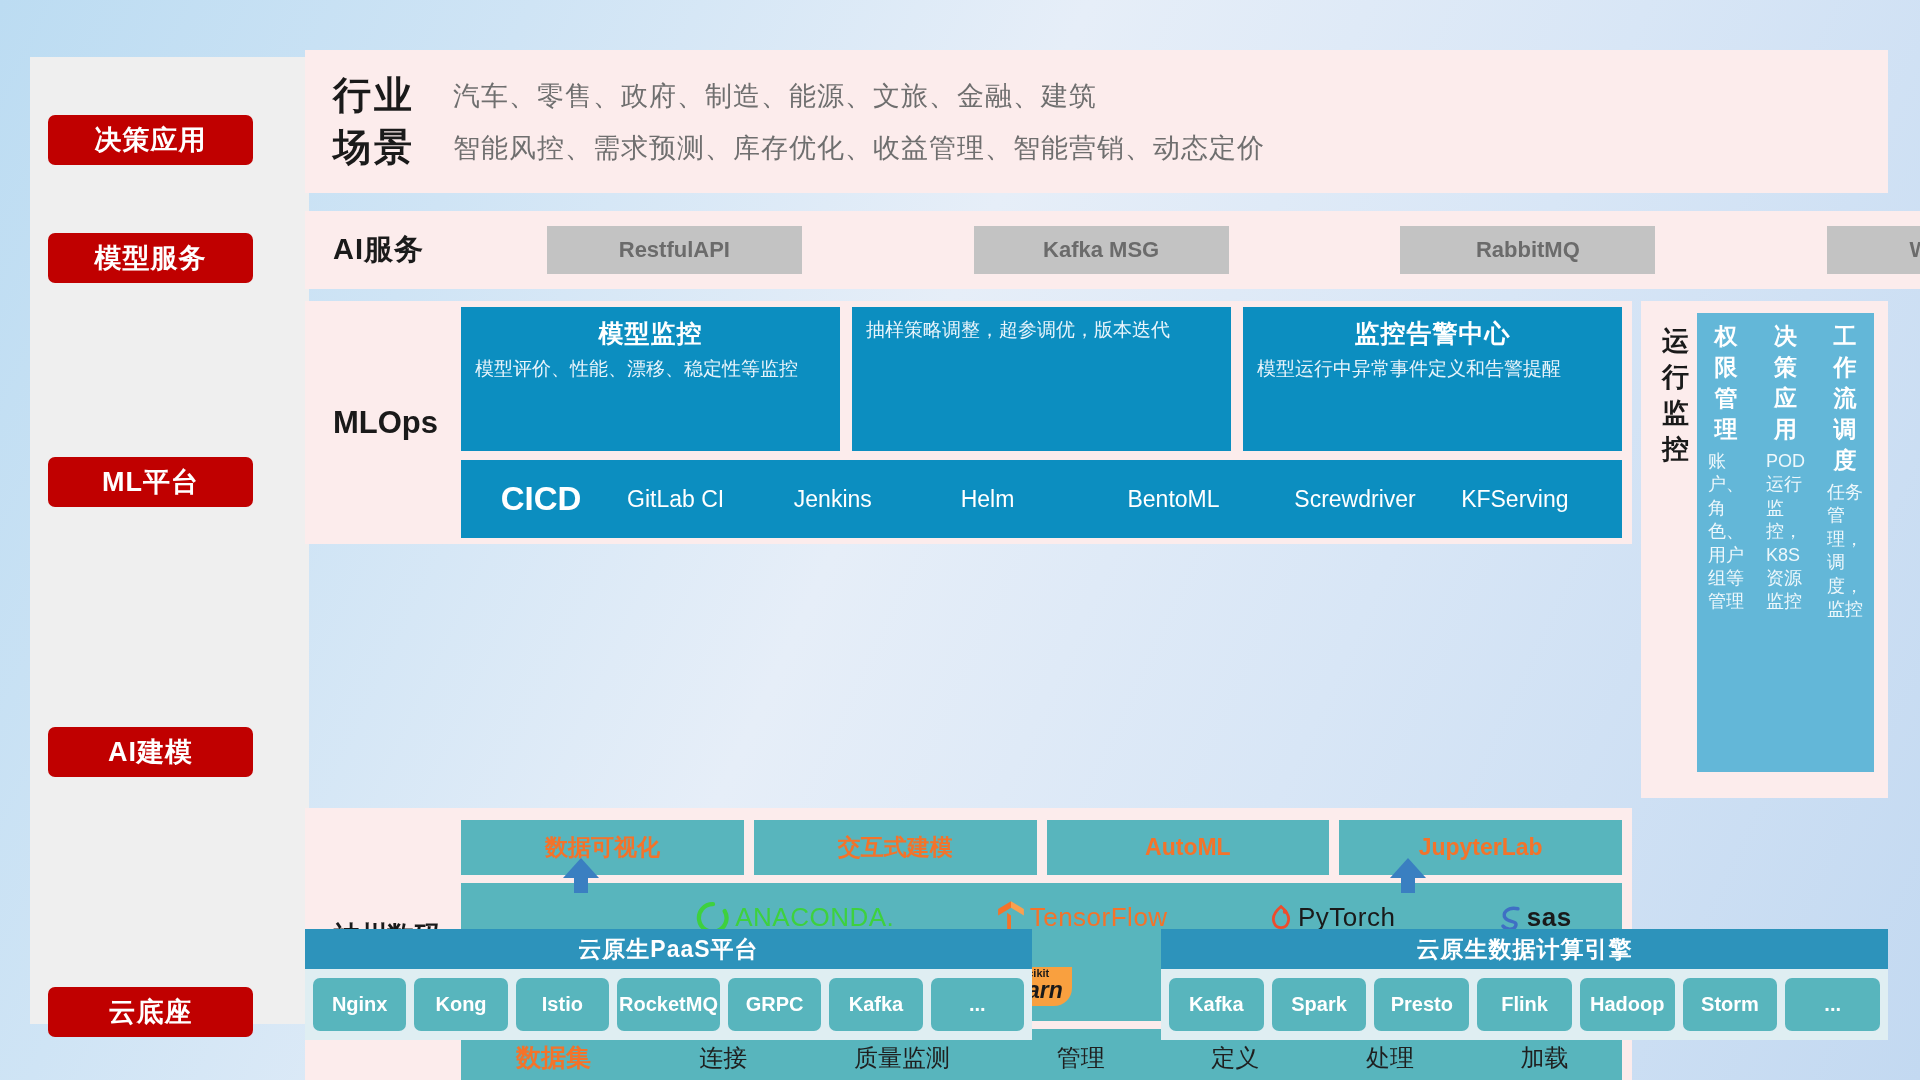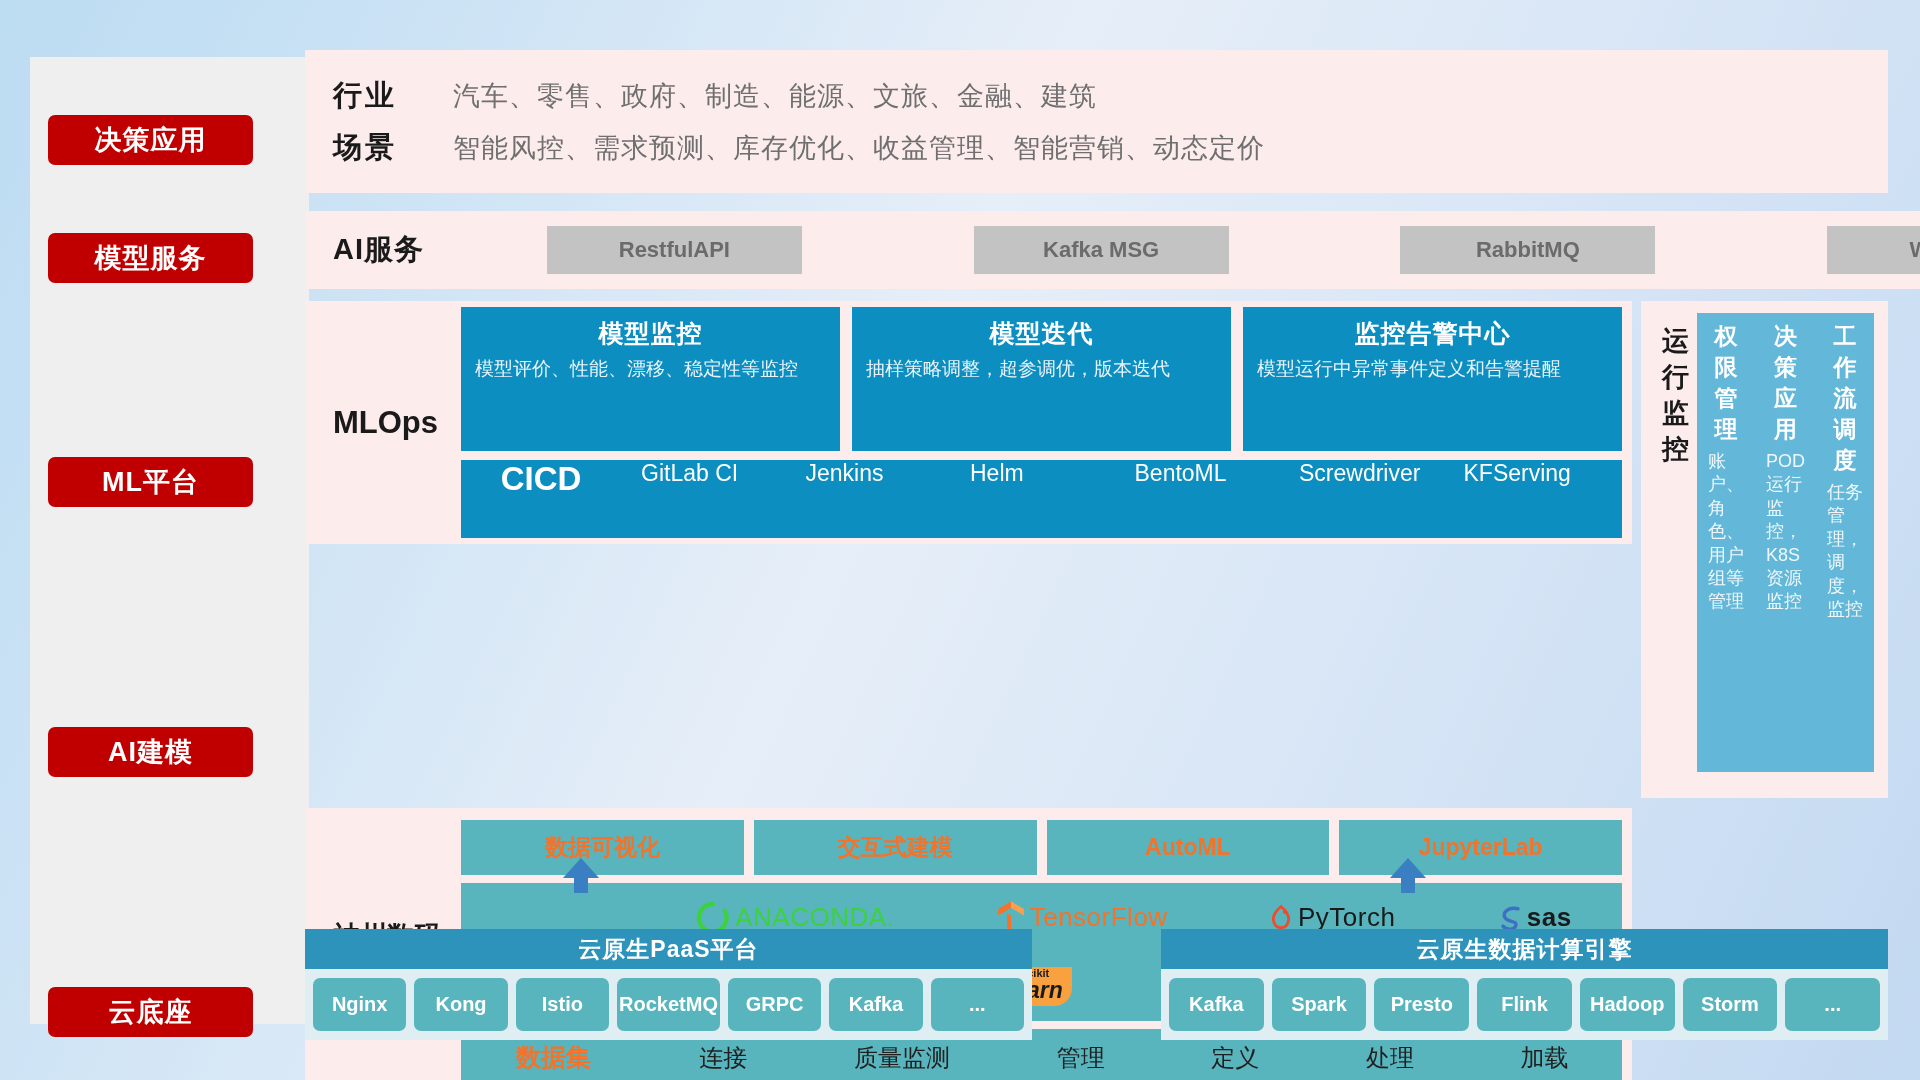--- a/index.html
+++ b/index.html
@@ -40,21 +40,21 @@
 
   
   #band-apps {
     background: #fcecec; width: 1583px; height: 143px;
     display: flex; flex-direction: column; justify-content: center;
     padding: 8px 0 8px 28px;
   }
   .app-row { display: flex; align-items: center; height: 52px; }
   .app-key {
     width: 120px; flex: none;
-    font-size: 29px; font-weight: bold; color: #1a1a1a;
+    font-size: 38px; font-weight: bold; color: #1a1a1a;
     letter-spacing: 3px;
   }
   .app-val { font-size: 27px; color: #6f6f6f; letter-spacing: 1px; }
 
   
   #band-svc {
     background: #fcecec; width: 1881px; height: 78px;
     margin-top: 18px;
     display: flex; align-items: center; padding-left: 28px;
   }
@@ -85,21 +85,21 @@
     flex: 1; height: 144px; background: #0c8ec0;
     padding: 10px 14px 4px 14px; color: #fff;
   }
   .mlops-card-title {
     text-align: center; font-size: 25px; font-weight: bold;
     margin-bottom: 6px; letter-spacing: 1px;
   }
   .mlops-card-desc { font-size: 19px; line-height: 1.32; color: #e8f4fb; }
   .cicd-bar {
     margin-top: 9px; height: 78px; background: #0c8ec0;
-    display: flex; overflow: hidden; gap: 14px;
+    display: flex; align-items: center; overflow: hidden;
   }
   .cicd-label {
     width: 160px; flex: none; text-align: center;
     color: #fff; font-size: 33px; font-weight: bold;
   }
   .cicd-items { display: flex; flex: 1; }
   .cicd-item {
     flex: 1; color: #fff; font-size: 23px;
     padding-left: 6px; line-height: 1.15; word-break: break-all;
     max-height: 78px;
@@ -256,21 +256,20 @@
   <div id="band-ml">
     <div id="mlops-box">
       <div class="mlops-key">MLOps</div>
       <div class="mlops-right">
         <div class="mlops-cards">
           <div class="mlops-card">
             <div class="mlops-card-title">模型监控</div>
             <div class="mlops-card-desc">模型评价、性能、漂移、稳定性等监控</div>
           </div>
           <div class="mlops-card">
-            <div class="mlops-card-title">模型迭代</div>
             <div class="mlops-card-desc">抽样策略调整，超参调优，版本迭代</div>
           </div>
           <div class="mlops-card">
             <div class="mlops-card-title">监控告警中心</div>
             <div class="mlops-card-desc">模型运行中异常事件定义和告警提醒</div>
           </div>
         </div>
         <div class="cicd-bar">
           <div class="cicd-label">CICD</div>
           <div class="cicd-items">

